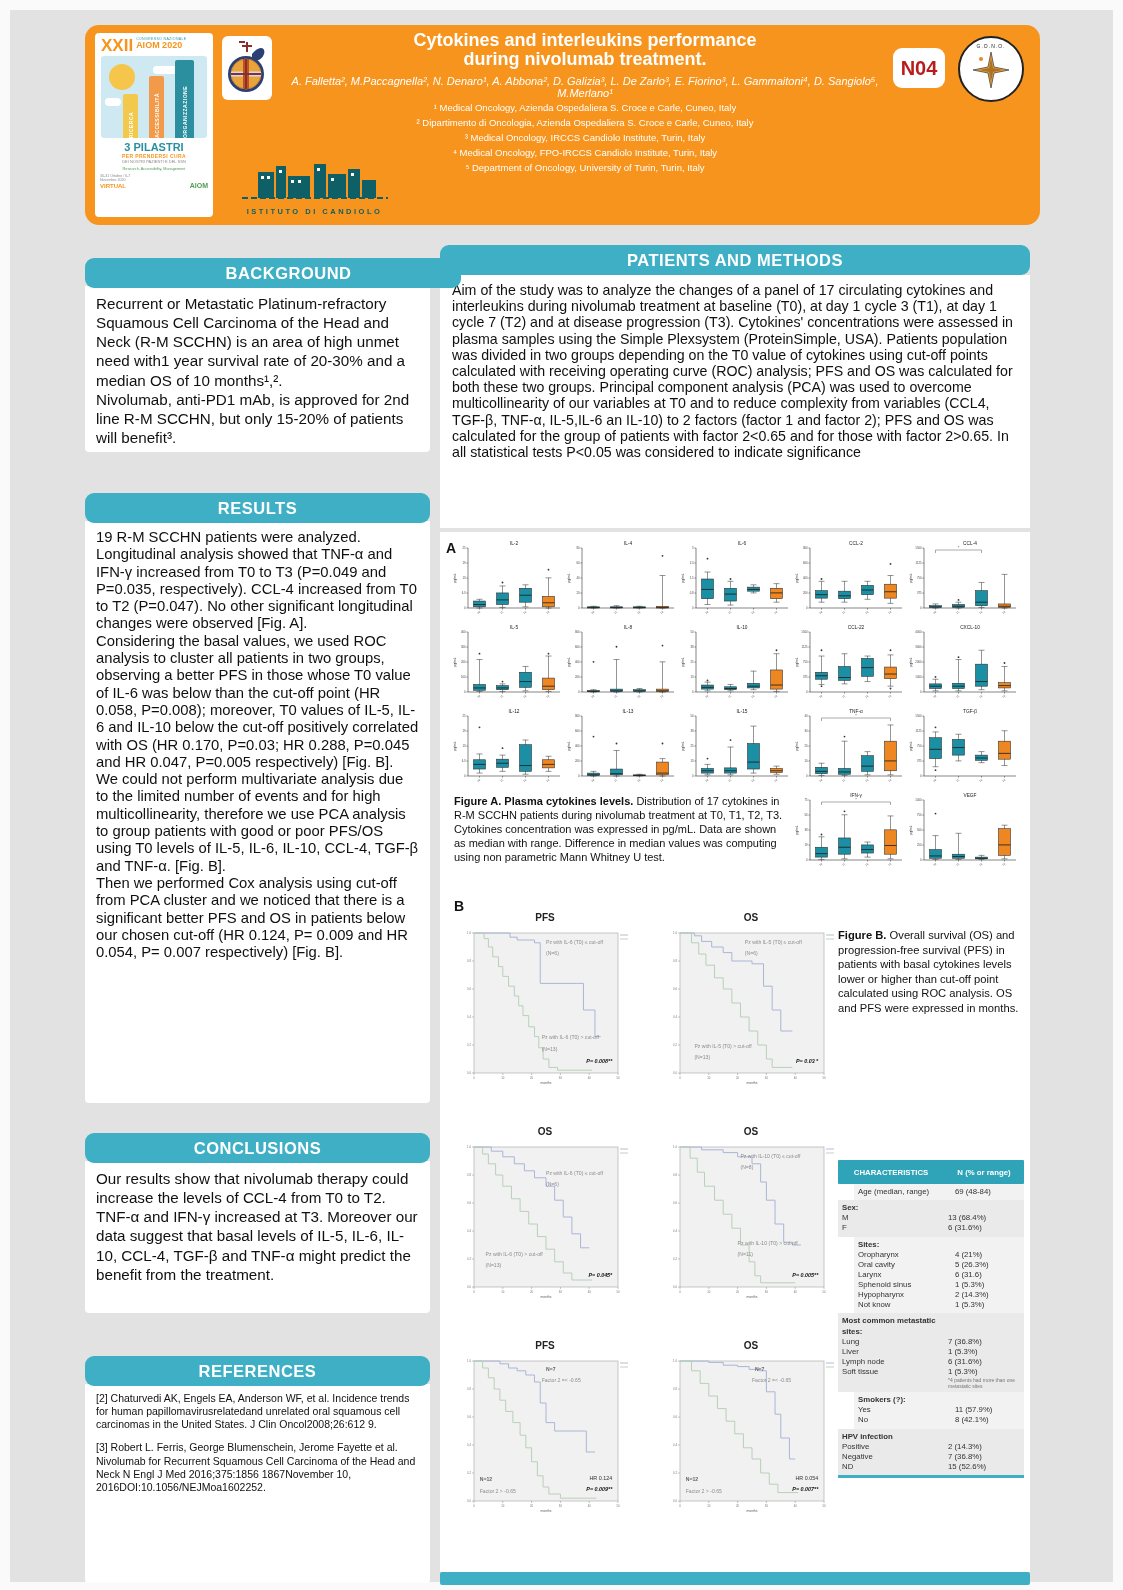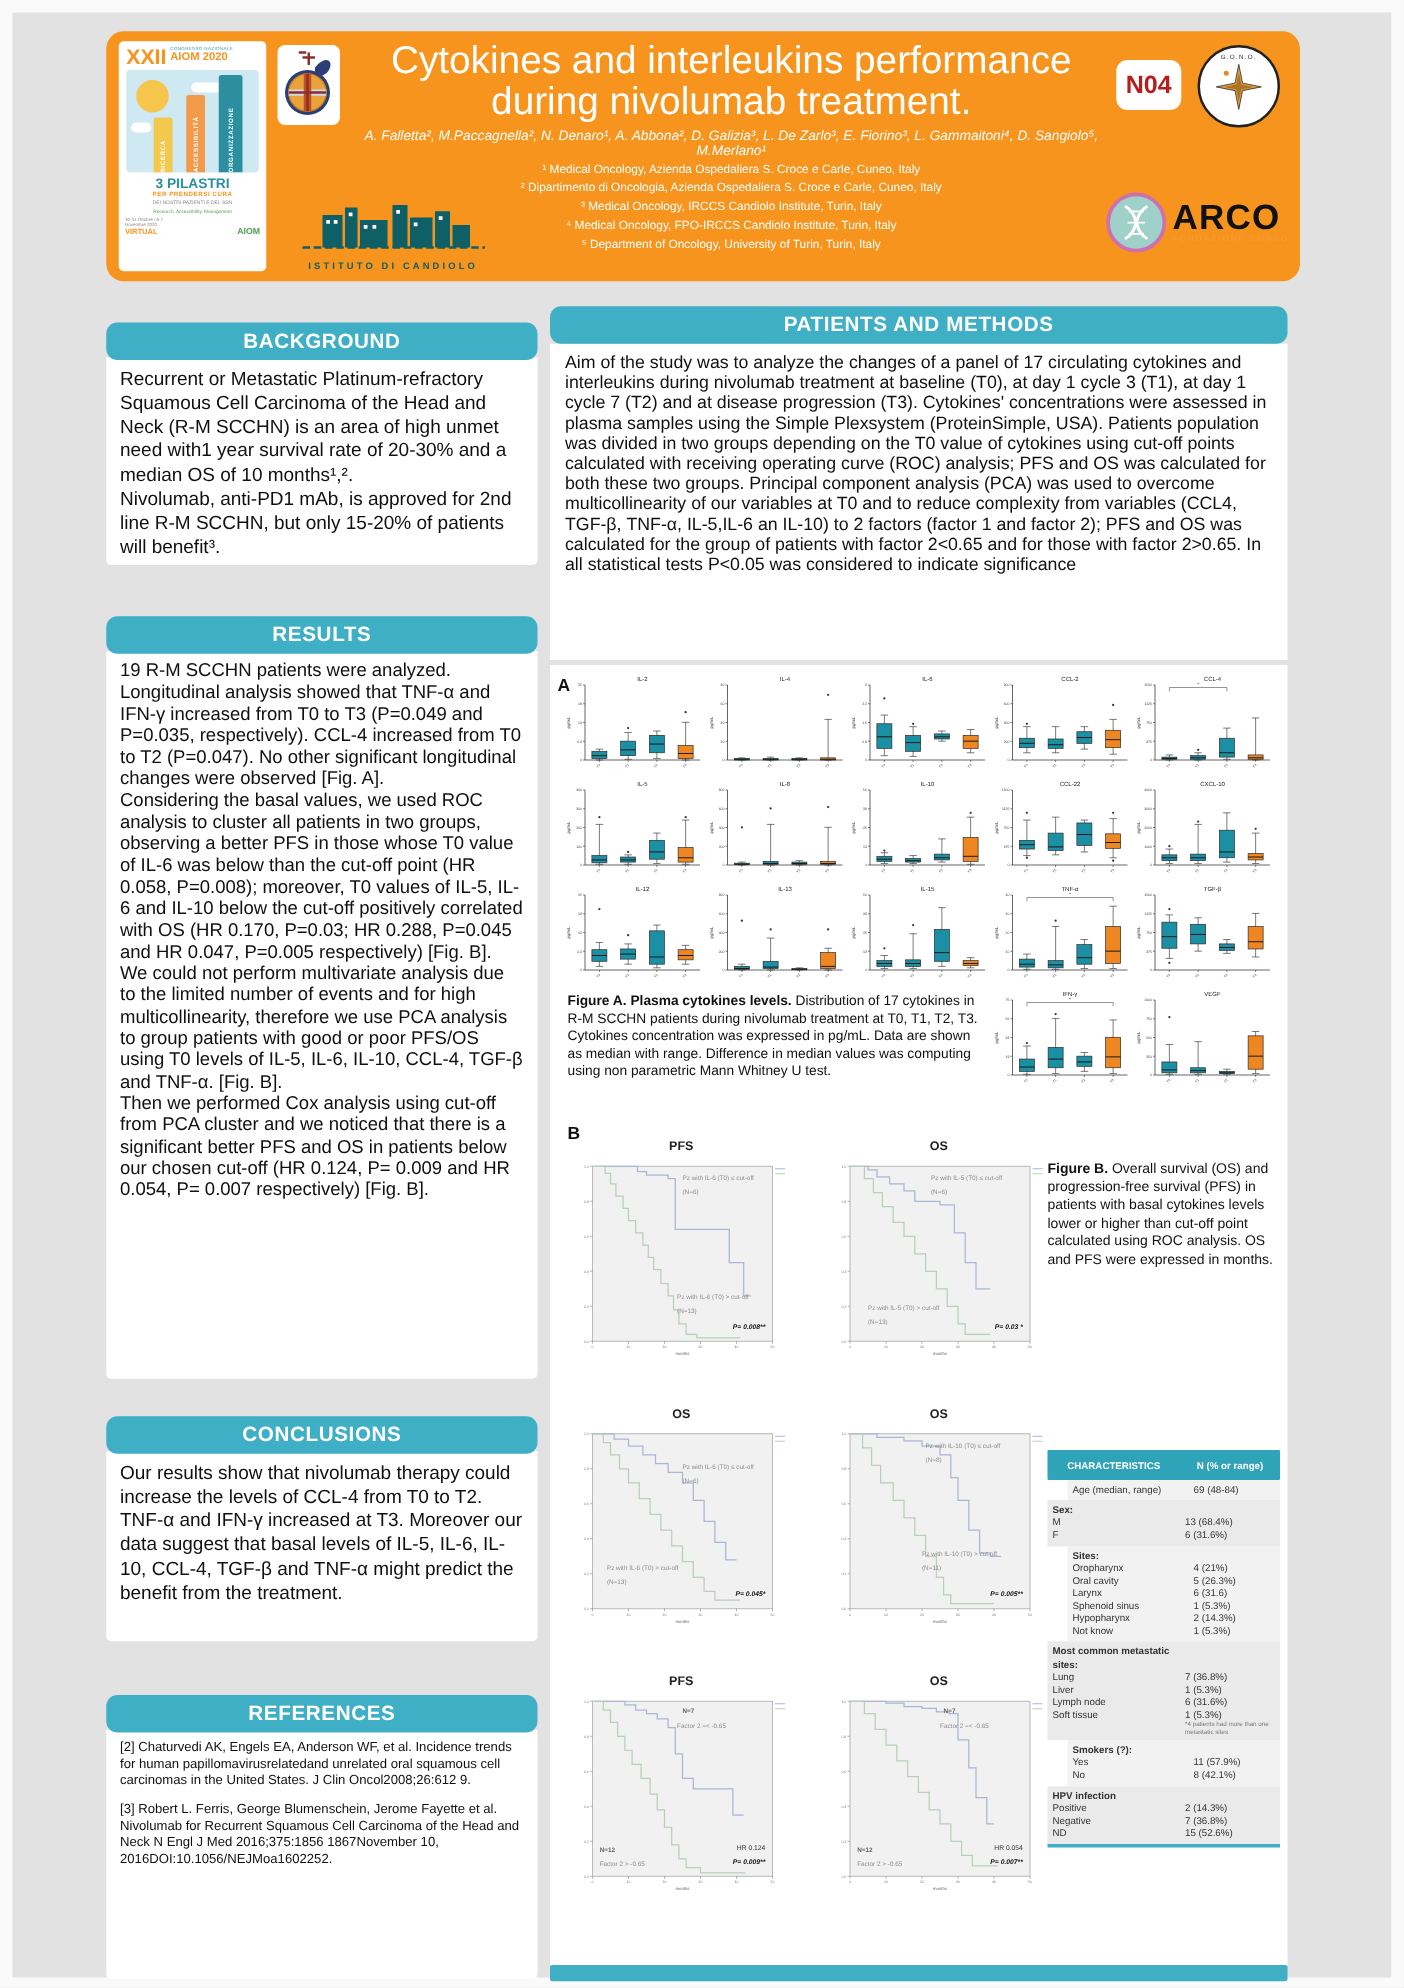--- a/index.html
+++ b/index.html
@@ -2,21 +2,21 @@
 <html><head>
 <meta charset="utf-8">
 <style>
   html,body{margin:0;padding:0;background:#f7f7f7;}
   .page{position:relative;width:1123px;height:1590px;background:#fafafa;font-family:"Liberation Sans",sans-serif;overflow:hidden;}
   .canvas{position:absolute;left:10px;top:10px;width:1103px;height:1572px;background:#e2e2e2;}
 
   
   .poster-header{position:absolute;left:85px;top:25px;width:955px;height:200px;background:#F7941D;border-radius:14px;}
   .hd-text{position:absolute;left:195px;top:6px;width:610px;text-align:center;color:#fff;}
-  .hd-title{font-size:31px;font-weight:normal;line-height:1.08;}
+  .hd-title{font-size:18px;font-weight:bold;line-height:1.08;}
   .hd-authors{margin-top:5px;font-size:11px;font-style:italic;}
   .hd-affil{font-size:9.5px;line-height:13px;margin-top:2px;}
 
   .aiom-card{position:absolute;left:10px;top:8px;width:118px;height:184px;background:#ffffff;border-radius:4px;overflow:hidden;font-family:"Liberation Sans",sans-serif;}
   .aiom-top{display:flex;align-items:flex-start;padding:4px 4px 0 6px;}
   .aiom-xxii{color:#F7941D;font-weight:bold;font-size:17px;line-height:1;}
   .aiom-top-right{margin-left:3px;display:flex;flex-direction:column;}
   .aiom-cn{color:#2D9CAD;font-size:3.6px;letter-spacing:.3px;}
   .aiom-name{color:#F7941D;font-weight:bold;font-size:9px;line-height:1;}
   .aiom-illus{position:relative;margin:2px 6px 0 6px;height:82px;background:#cfe9f2;border-radius:3px;overflow:hidden;}
@@ -162,32 +162,20 @@
       <div class="gono-name">G.O.N.O.</div>
       <div class="gono-star">
         <svg width="40" height="40" viewBox="0 0 40 40">
           <polygon points="20,2 23,17 38,20 23,23 20,38 17,23 2,20 17,17" fill="#e8a33d" stroke="#333" stroke-width="0.7"></polygon>
           <polygon points="20,8 22,18 32,20 22,22 20,32 18,22 8,20 18,18" fill="#7a4a12" opacity="0.55"></polygon>
           <circle cx="10" cy="9" r="2" fill="#e8872a"></circle>
         </svg>
       </div>
     </div>
 
-    <div class="arco">
-      <div class="arco-circle">
-        <svg width="34" height="34" viewBox="0 0 34 34">
-          <path d="M8 4 C20 10 14 24 26 30 M26 4 C14 10 20 24 8 30" stroke="#ffffff" stroke-width="2.4" fill="none"></path>
-          <path d="M11 8 h12 M10 17 h14 M11 26 h12" stroke="#ffffff" stroke-width="1.4"></path>
-        </svg>
-      </div>
-      <div class="arco-text">
-        <div class="arco-name">ARCO</div>
-        <div class="arco-sub">FONDAZIONE CUNEO</div>
-      </div>
-    </div>
 
     <div class="ist-cand">
       <svg width="150" height="40" viewBox="0 0 150 40">
         <rect x="18" y="10" width="16" height="26" fill="#0e5f66"></rect>
         <rect x="36" y="4" width="10" height="32" fill="#0e5f66"></rect>
         <rect x="48" y="14" width="22" height="22" fill="#0e5f66"></rect>
         <rect x="74" y="2" width="12" height="34" fill="#0e5f66"></rect>
         <rect x="88" y="12" width="18" height="24" fill="#0e5f66"></rect>
         <rect x="108" y="7" width="12" height="29" fill="#0e5f66"></rect>
         <rect x="122" y="18" width="14" height="18" fill="#0e5f66"></rect>
@@ -200,21 +188,21 @@
             <rect x="77" y="6" width="3" height="3"></rect>
           <rect x="91" y="16" width="3" height="3"></rect>
             <rect x="111" y="11" width="3" height="3"></rect>
         </g>
         <path d="M2 36 h146" stroke="#0e5f66" stroke-width="2" stroke-dasharray="6 3"></path>
       </svg>
       <div class="ist-cand-label">ISTITUTO DI CANDIOLO</div>
     </div>
   </div>
 
-  <div class="sec-head" style="top:258px;">BACKGROUND</div>
+  <div class="sec-head" style="top:258px;padding-left:31px;">BACKGROUND</div>
   <div class="sec-body body-md prewrap" style="top:286px;height:166px;">Recurrent or Metastatic Platinum-refractory Squamous Cell Carcinoma of the Head and Neck (R-M SCCHN) is an area of high unmet need with1 year survival rate of 20-30% and a median OS of 10 months¹,².
 Nivolumab, anti-PD1 mAb, is approved for 2nd line R-M SCCHN, but only 15-20% of patients will benefit³.</div>
 
   <div class="sec-head" style="top:493px;">RESULTS</div>
   <div class="sec-body body-results prewrap" style="top:521px;height:582px;">19 R-M SCCHN patients were analyzed. Longitudinal analysis showed that TNF-α and IFN-γ increased from T0 to T3 (P=0.049 and P=0.035, respectively). CCL-4 increased from T0 to T2 (P=0.047). No other significant longitudinal changes were observed [Fig. A].
 Considering the basal values, we used ROC analysis to cluster all patients in two groups, observing a better PFS in those whose T0 value of IL-6 was below than the cut-off point (HR 0.058, P=0.008); moreover, T0 values of IL-5, IL-6 and IL-10 below the cut-off positively correlated with OS (HR 0.170, P=0.03; HR 0.288, P=0.045 and HR 0.047, P=0.005 respectively) [Fig. B].
 We could not perform multivariate analysis due to the limited number of events and for high multicollinearity, therefore we use PCA analysis to group patients with good or poor PFS/OS using T0 levels of IL-5, IL-6, IL-10, CCL-4, TGF-β and TNF-α. [Fig. B].
 Then we performed Cox analysis using cut-off from PCA cluster and we noticed that there is a significant better PFS and OS in patients below our chosen cut-off (HR 0.124, P= 0.009 and HR 0.054, P= 0.007 respectively) [Fig. B].</div>
 
   <div class="sec-head" style="top:1133px;">CONCLUSIONS</div>

